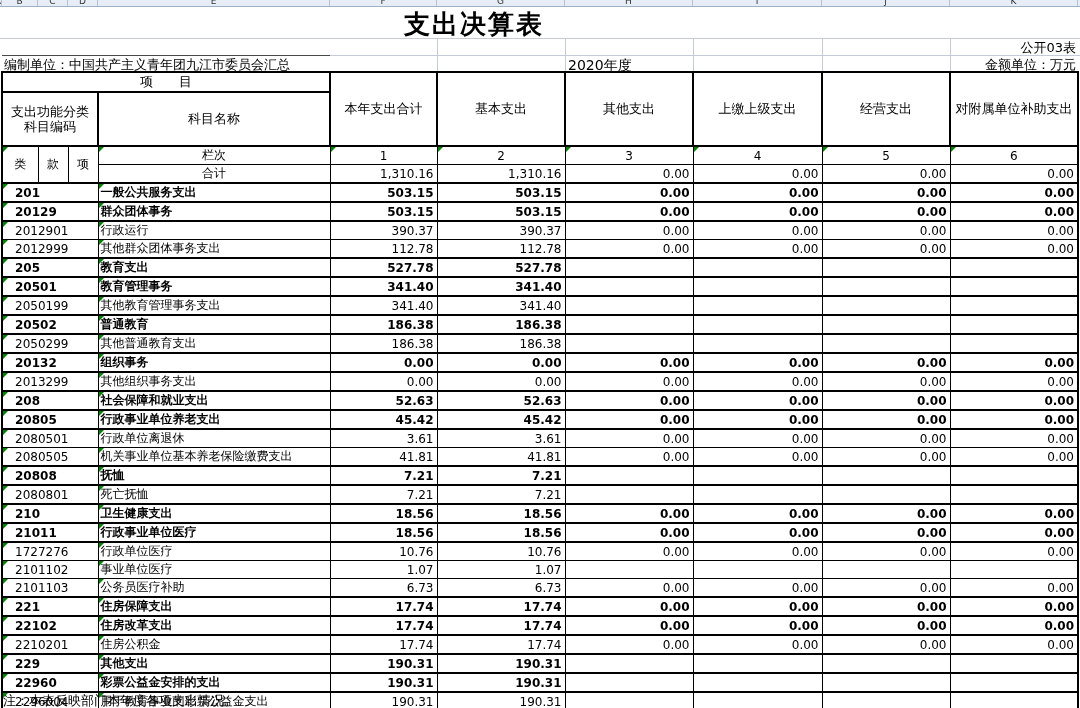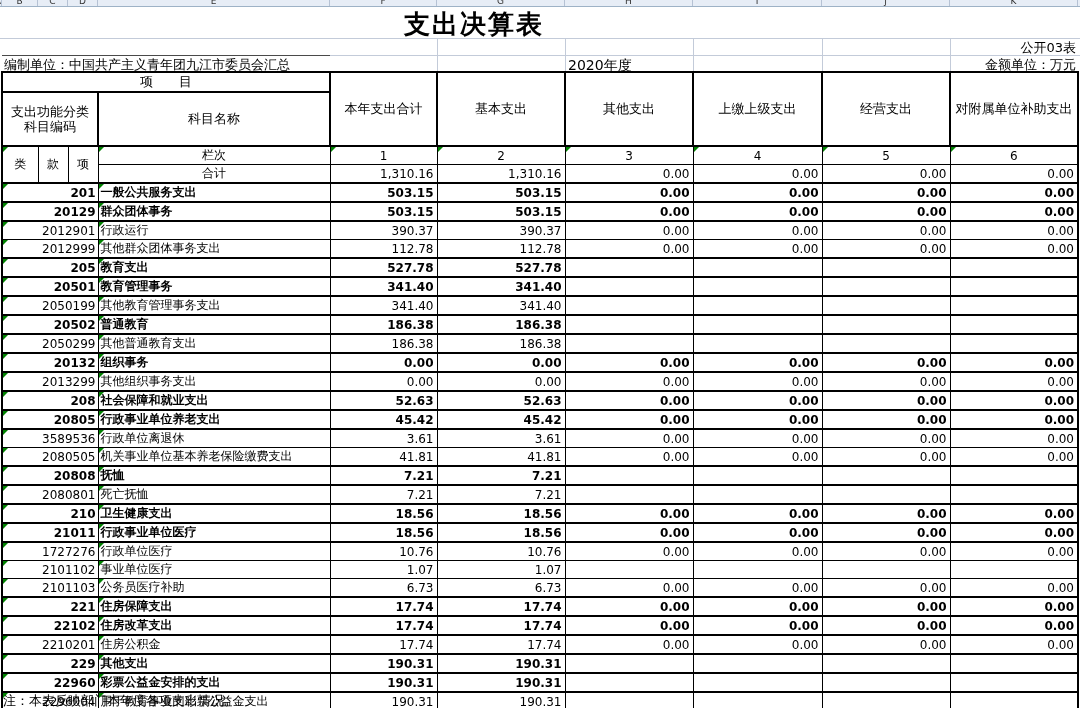--- a/index.html
+++ b/index.html
@@ -29,21 +29,21 @@
   td,th{border:1px solid #000;overflow:hidden;white-space:nowrap;padding:0 2px;
         font-weight:normal;vertical-align:middle;box-sizing:border-box;}
   table{border:2px solid #000;}
   tr.h1 th, tr.h2 th{border-width:2px;font-size:13px;text-align:center;}
   tr.h1{height:18px;} tr.h2{height:54px;}
   tr.h3{height:17px;}
   tr.drow{height:18px;}
   th.wrap{white-space:normal;line-height:15px;}
   td.cen{text-align:center;}
   td.val{text-align:right;padding-right:3px;}
-  td.code{padding-left:2px;text-align:right;}
+  td.code{padding-left:12px;text-align:left;}
   td.name{text-align:left;}
   td.name.indent{}
   tr.bold td{border-top-width:2px;border-bottom-width:2px;font-weight:bold;}
 
   
   .tri{position:relative;}
   .tri::before{content:"";position:absolute;top:0;left:0;width:0;height:0;
                border-top:5px solid #008200;border-right:5px solid transparent;}
 </style>
 </head>
@@ -260,21 +260,21 @@
       <td colspan="3" class="code tri">20805</td>
       <td class="name tri">行政事业单位养老支出</td>
       <td class="val">45.42</td>
       <td class="val">45.42</td>
       <td class="val">0.00</td>
       <td class="val">0.00</td>
       <td class="val">0.00</td>
       <td class="val">0.00</td>
     </tr>
         <tr class="drow">
-      <td colspan="3" class="code tri">3589536</td>
+      <td colspan="3" class="code tri">2080501</td>
       <td class="name tri indent">行政单位离退休</td>
       <td class="val">3.61</td>
       <td class="val">3.61</td>
       <td class="val">0.00</td>
       <td class="val">0.00</td>
       <td class="val">0.00</td>
       <td class="val">0.00</td>
     </tr>
         <tr class="drow">
       <td colspan="3" class="code tri">2080505</td>

